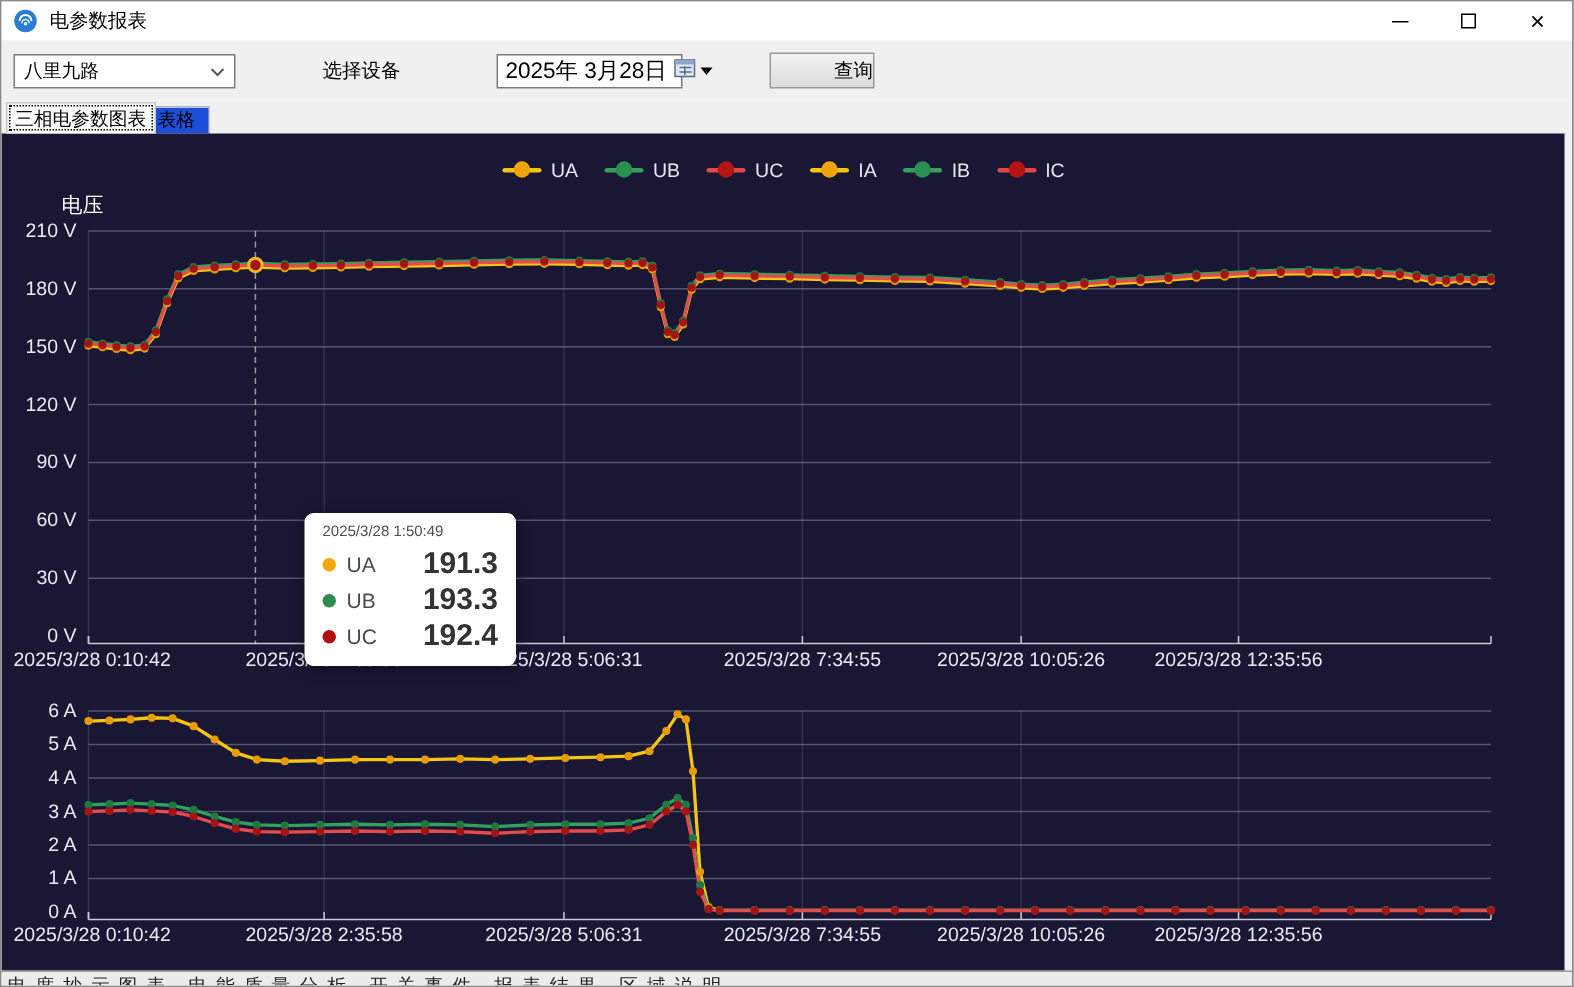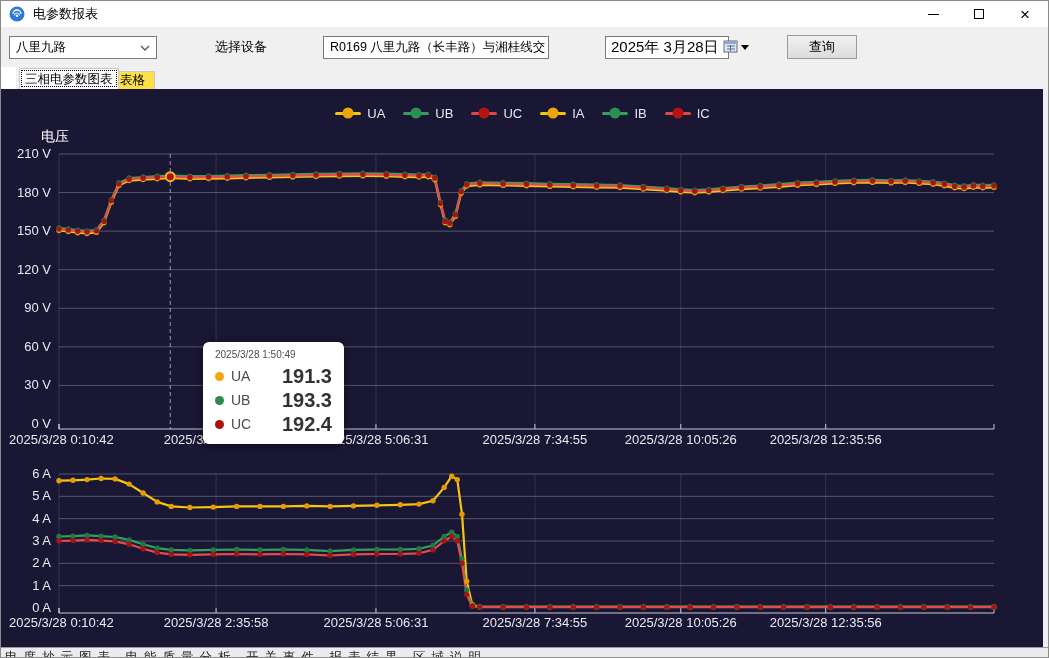--- a/index.html
+++ b/index.html
@@ -28,28 +28,28 @@
   .combo1 { width:148px; margin-left:8px; }
   .combo2 { width:226px; }
   .lbl-device { font-size:13px; color:#000; margin:0 8px 0 10px; }
   .datepicker { width:124px; height:23px; margin-left:8px; background:#fff; border:1px solid #7a7a7a;
                 display:flex; align-items:center; font-size:15px; padding-left:5px; white-space:nowrap; }
   .datepicker .cal { margin-left:4px; flex:0 0 auto; }
   .dp-arrow { width:0; height:0; border-left:4px solid transparent; border-right:4px solid transparent;
               border-top:5px solid #000; margin-left:3px; margin-right:4px; }
   .btn-query { margin-left:10px; width:70px; height:24px; background:linear-gradient(#f2f2f2,#dcdcdc);
                border:1px solid #9a9a9a; font-size:13px; color:#000;
-               display:flex; align-items:center; justify-content:center; }
+               display:flex; align-items:center; justify-content:flex-end; }
 
   
-  .tabstrip { position:absolute; top:66px; left:15px; right:0; height:22px; background:#f0f0f0; }
+  .tabstrip { position:absolute; top:66px; left:0; right:0; height:22px; background:#f0f0f0; }
   .tab { position:absolute; font-size:12.5px; color:#000; display:flex; align-items:center; justify-content:center; }
   .tab-active { left:3px; top:1px; height:21px; padding:0 5px; background:#fdfdfd;
                 border:1px solid #c9c9c9; border-bottom:none; outline:1px dotted #000; outline-offset:-3px; z-index:2; }
-  .tab-plain { left:94px; top:4px; height:18px; padding:0 9px; background:#fde047;
+  .tab-plain { left:94px; top:4px; height:18px; padding:0 9px; background:#1d4ed8;
                border:1px solid #c9c9c9; border-bottom:none; }
 
   
   .panel { position:absolute; top:88px; left:0; width:1043px; height:560px; background:#1a1734; }
   .legend { position:absolute; top:14px; left:0; width:100%; height:20px; display:flex;
             justify-content:center; align-items:center; gap:18px; z-index:3; }
   .leg-item { display:flex; align-items:center; }
   .leg-line { position:relative; width:26px; height:3px; border-radius:2px; }
   .leg-dot { position:absolute; left:50%; top:50%; width:11px; height:11px; border-radius:50%;
              transform:translate(-50%,-50%); }
@@ -102,26 +102,20 @@
   <div class="toolbar">
     <div class="combo combo1">
       <span>八里九路</span>
       <span class="chev">
         <svg width="10" height="6">
             <polyline points="1,1 5,5 9,1" stroke="#555" stroke-width="1.3" fill="none"></polyline>
           </svg>
       </span>
     </div>
     <span class="lbl-device">选择设备</span>
-    <div class="combo combo2">
-      <span>R0169 八里九路（长丰路）与湘桂线交</span>
-      <span class="chev">
-        
-      </span>
-    </div>
     <div class="datepicker">
       <span>2025年 3月28日</span>
       <span class="cal">
         <svg width="15" height="14" viewBox="0 0 15 14">
           <rect x="1" y="2" width="13" height="11" fill="#dfe8f5" stroke="#5a6b85" stroke-width="1"></rect>
           <rect x="1" y="2" width="13" height="3" fill="#8ea6c8"></rect>
           <line x1="4" y1="7" x2="12" y2="7" stroke="#5a6b85"></line>
           <line x1="4" y1="10" x2="12" y2="10" stroke="#5a6b85"></line>
           <line x1="7.5" y1="6" x2="7.5" y2="12" stroke="#5a6b85"></line>
         </svg>

